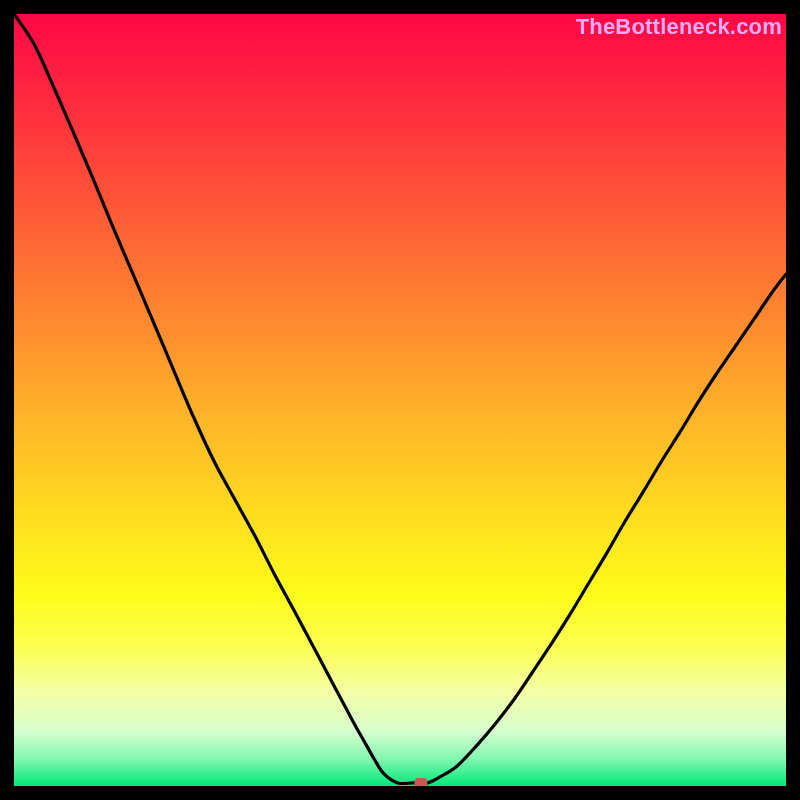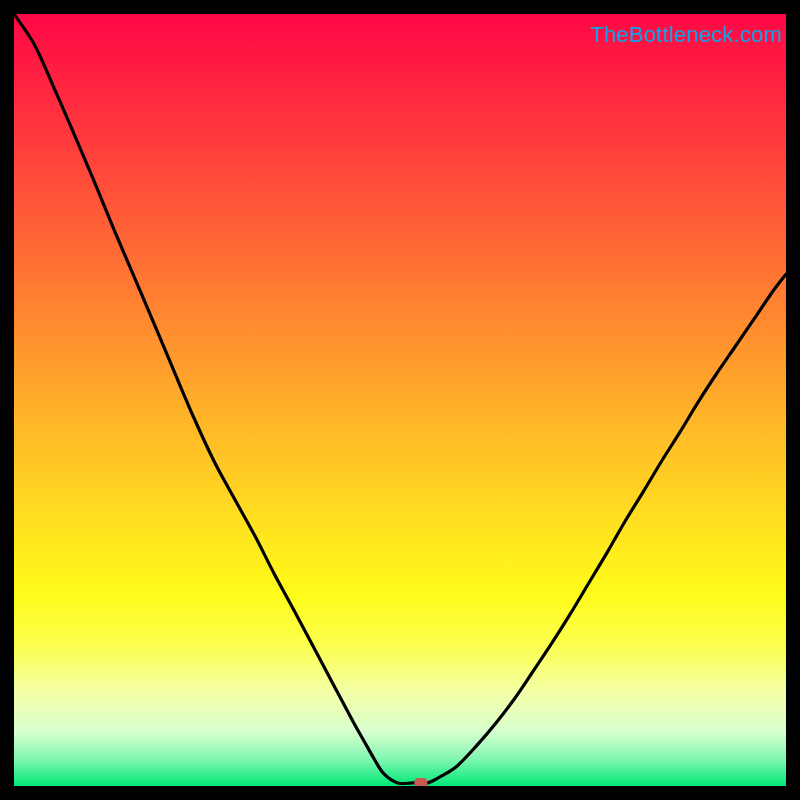--- a/index.html
+++ b/index.html
@@ -21,25 +21,25 @@
   }
   .plot-area {
     position: absolute;
     left: 0;
     top: 0;
     width: 772px;
     height: 772px;
   }
   .watermark {
     position: absolute;
-    top: 8px;
+    top: 0px;
     right: 4px;
-    color: #0ea5e9;
+    color: #f0abfc;
     font-size: 22px;
-    font-weight: 400;
+    font-weight: 700;
     letter-spacing: 0.2px;
     user-select: none;
   }
 </style>
 </head>
 <body>
 
 <div class="frame">
   <svg class="plot-area" viewBox="0 0 772 772" preserveAspectRatio="none">
     <defs>

